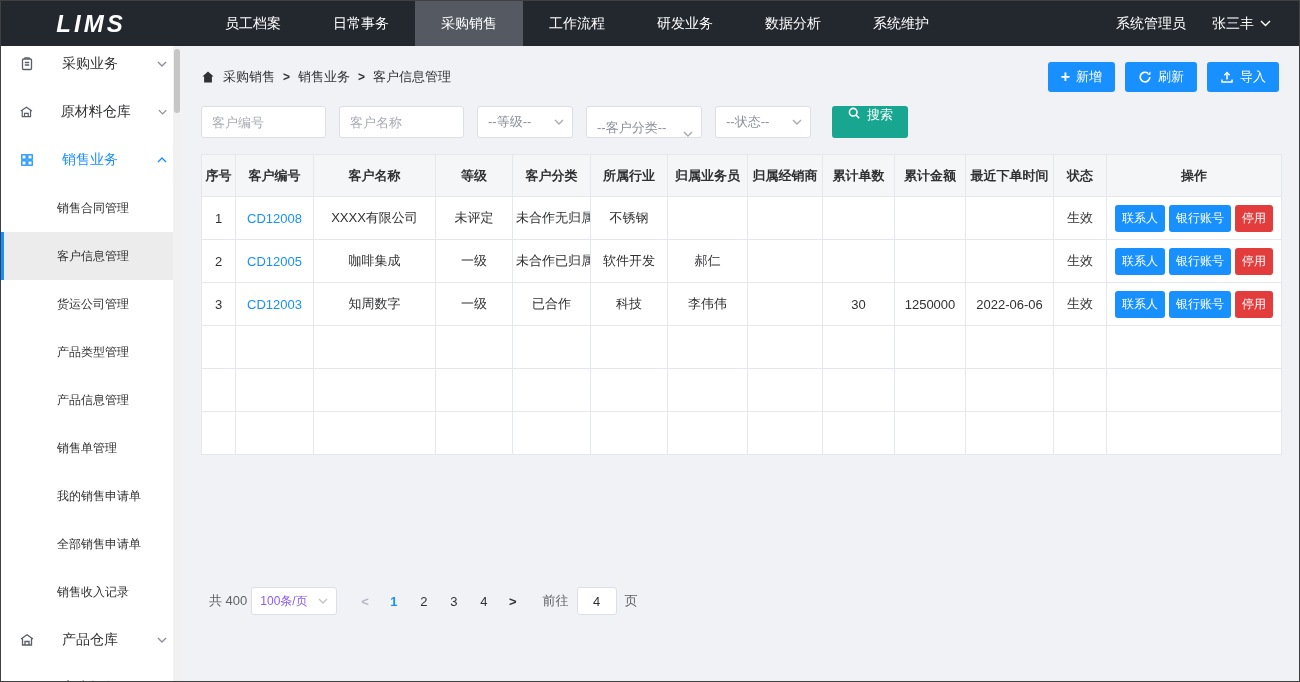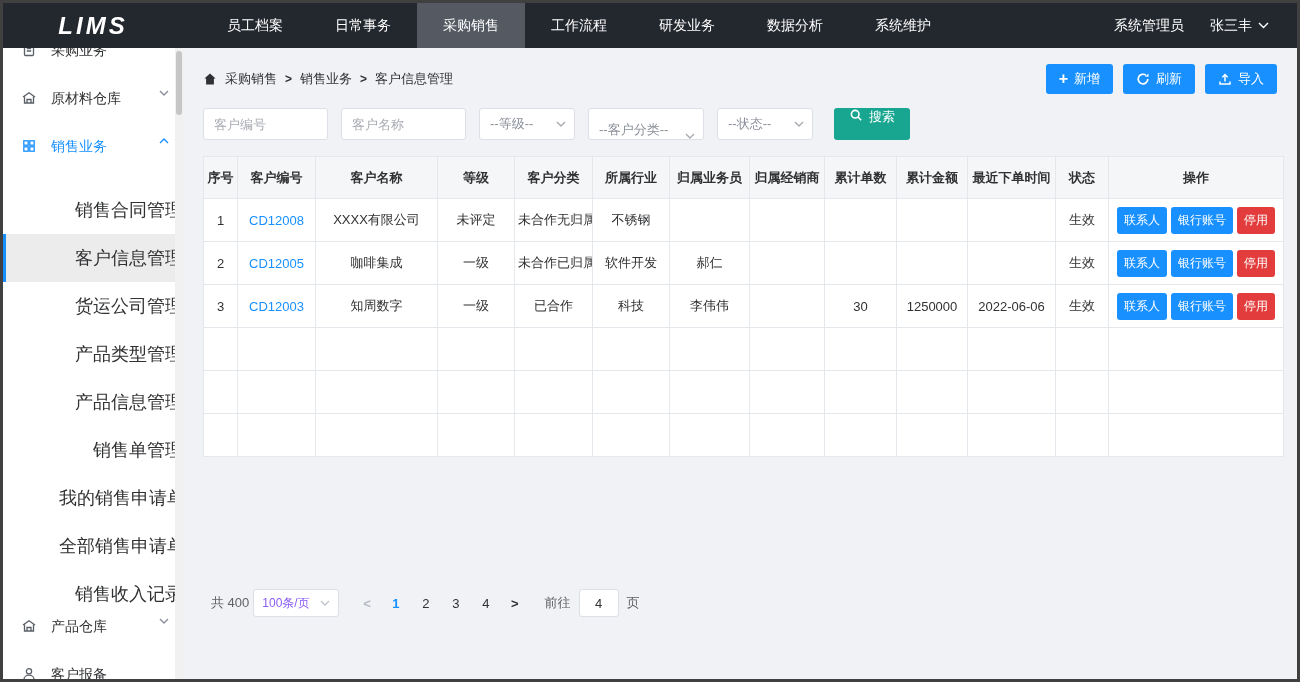--- a/index.html
+++ b/index.html
@@ -1,35 +1,35 @@
 <!DOCTYPE html>
 <html style="--primary: #1890ff; --danger: #e23c3c; --search-green: #18a690; --navbar-bg: #23272e;"><head>
 <meta charset="utf-8">
 <style>
   *{box-sizing:border-box;margin:0;padding:0;}
   html,body{overflow:hidden;}
   body{width:1300px;height:682px;font-family:"Liberation Sans","DejaVu Sans",sans-serif;background:#fff;}
-  .screen{width:1300px;height:682px;position:relative;overflow:hidden;background:#f0f2f5;border:3px solid #404040;}
+  .screen{width:1300px;height:682px;position:relative;overflow:hidden;background:#f0f2f5;border:1px solid #404040;}
 
   
   .topnav{height:45px;background:var(--navbar-bg,#23272e);display:flex;align-items:stretch;color:#fff;position:relative;z-index:3;}
   .logo{width:180px;display:flex;align-items:center;justify-content:center;font-size:24px;font-weight:bold;font-style:italic;letter-spacing:3px;}
   .nav-menu{display:flex;margin-left:18px;}
   .nav-item{padding:0 26px;display:flex;align-items:center;font-size:14px;cursor:pointer;white-space:nowrap;}
   .nav-item.active{background:#555a62;}
   .user-area{margin-left:auto;display:flex;align-items:center;gap:26px;padding-right:28px;font-size:14px;}
   .username{display:inline-flex;align-items:center;gap:6px;cursor:pointer;}
 
   
   .sidebar{position:absolute;left:0;top:45px;width:180px;bottom:0;background:#fff;overflow:hidden;z-index:2;}
   .menu{margin-top:-6px;}
-  .group{height:48px;display:flex;align-items:flex-start;gap:14px;padding:0 14px 0 18px;font-size:14px;color:#303133;cursor:pointer;white-space:nowrap;}
+  .group{height:48px;display:flex;align-items:center;gap:27px;padding:0 14px 0 18px;font-size:14px;color:#303133;cursor:pointer;white-space:nowrap;}
   .group .chev{margin-left:auto;}
   .group.active-parent{color:var(--primary,#1890ff);}
-  .submenu-item{height:48px;line-height:48px;padding-left:56px;font-size:18px;color:#303133;cursor:pointer;white-space:nowrap;text-align:right;}
+  .submenu-item{height:48px;line-height:48px;padding-left:56px;font-size:12px;color:#303133;cursor:pointer;white-space:nowrap;}
   .submenu-item.active{background:#ececec;border-left:3px solid var(--primary,#1890ff);padding-left:53px;}
   .sb-track{position:absolute;right:0;top:0;bottom:0;width:8px;background:#f1f1f1;}
   .sb-thumb{position:absolute;left:1px;top:3px;width:6px;height:64px;border-radius:3px;background:#c6c6c6;cursor:pointer;}
 
   
   .main{position:absolute;left:180px;top:45px;right:0;bottom:0;background:#f0f2f5;}
   .topbar{display:flex;align-items:center;padding:16px 20px 14px;}
   .breadcrumb{display:flex;align-items:center;gap:8px;font-size:13px;color:#303133;}
   .crumb{cursor:pointer;}
   .crumb.current{cursor:default;}

